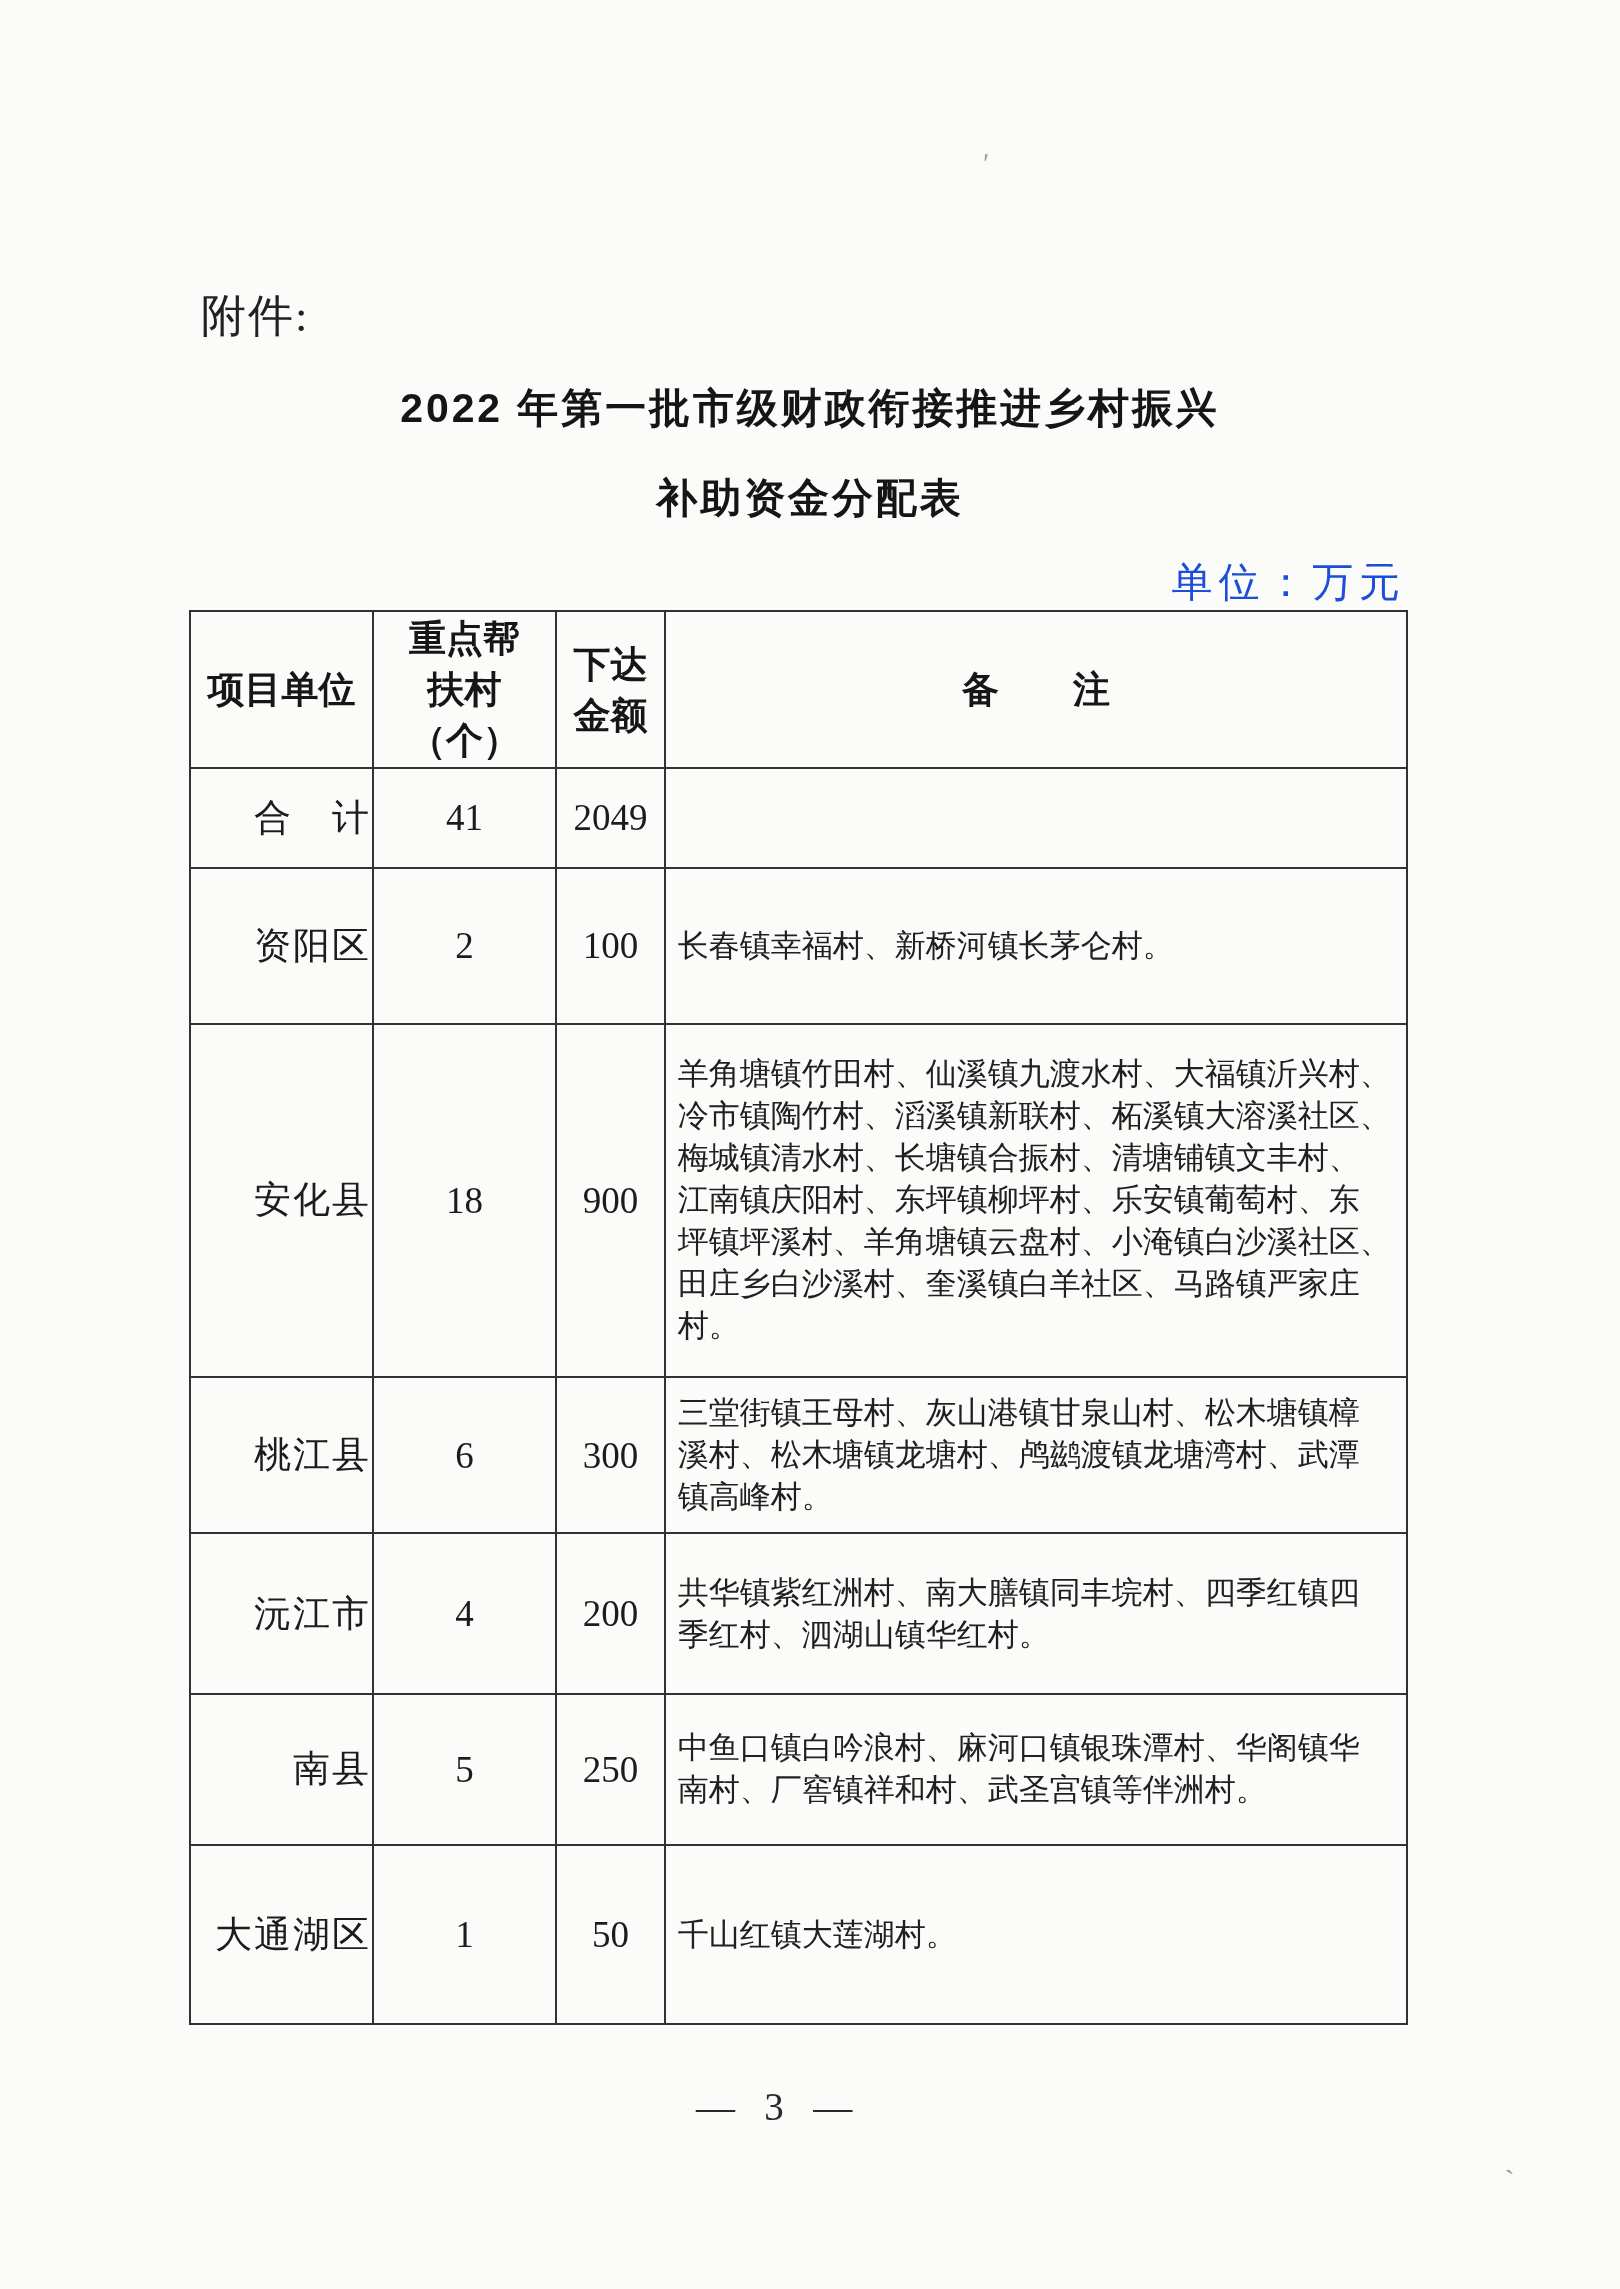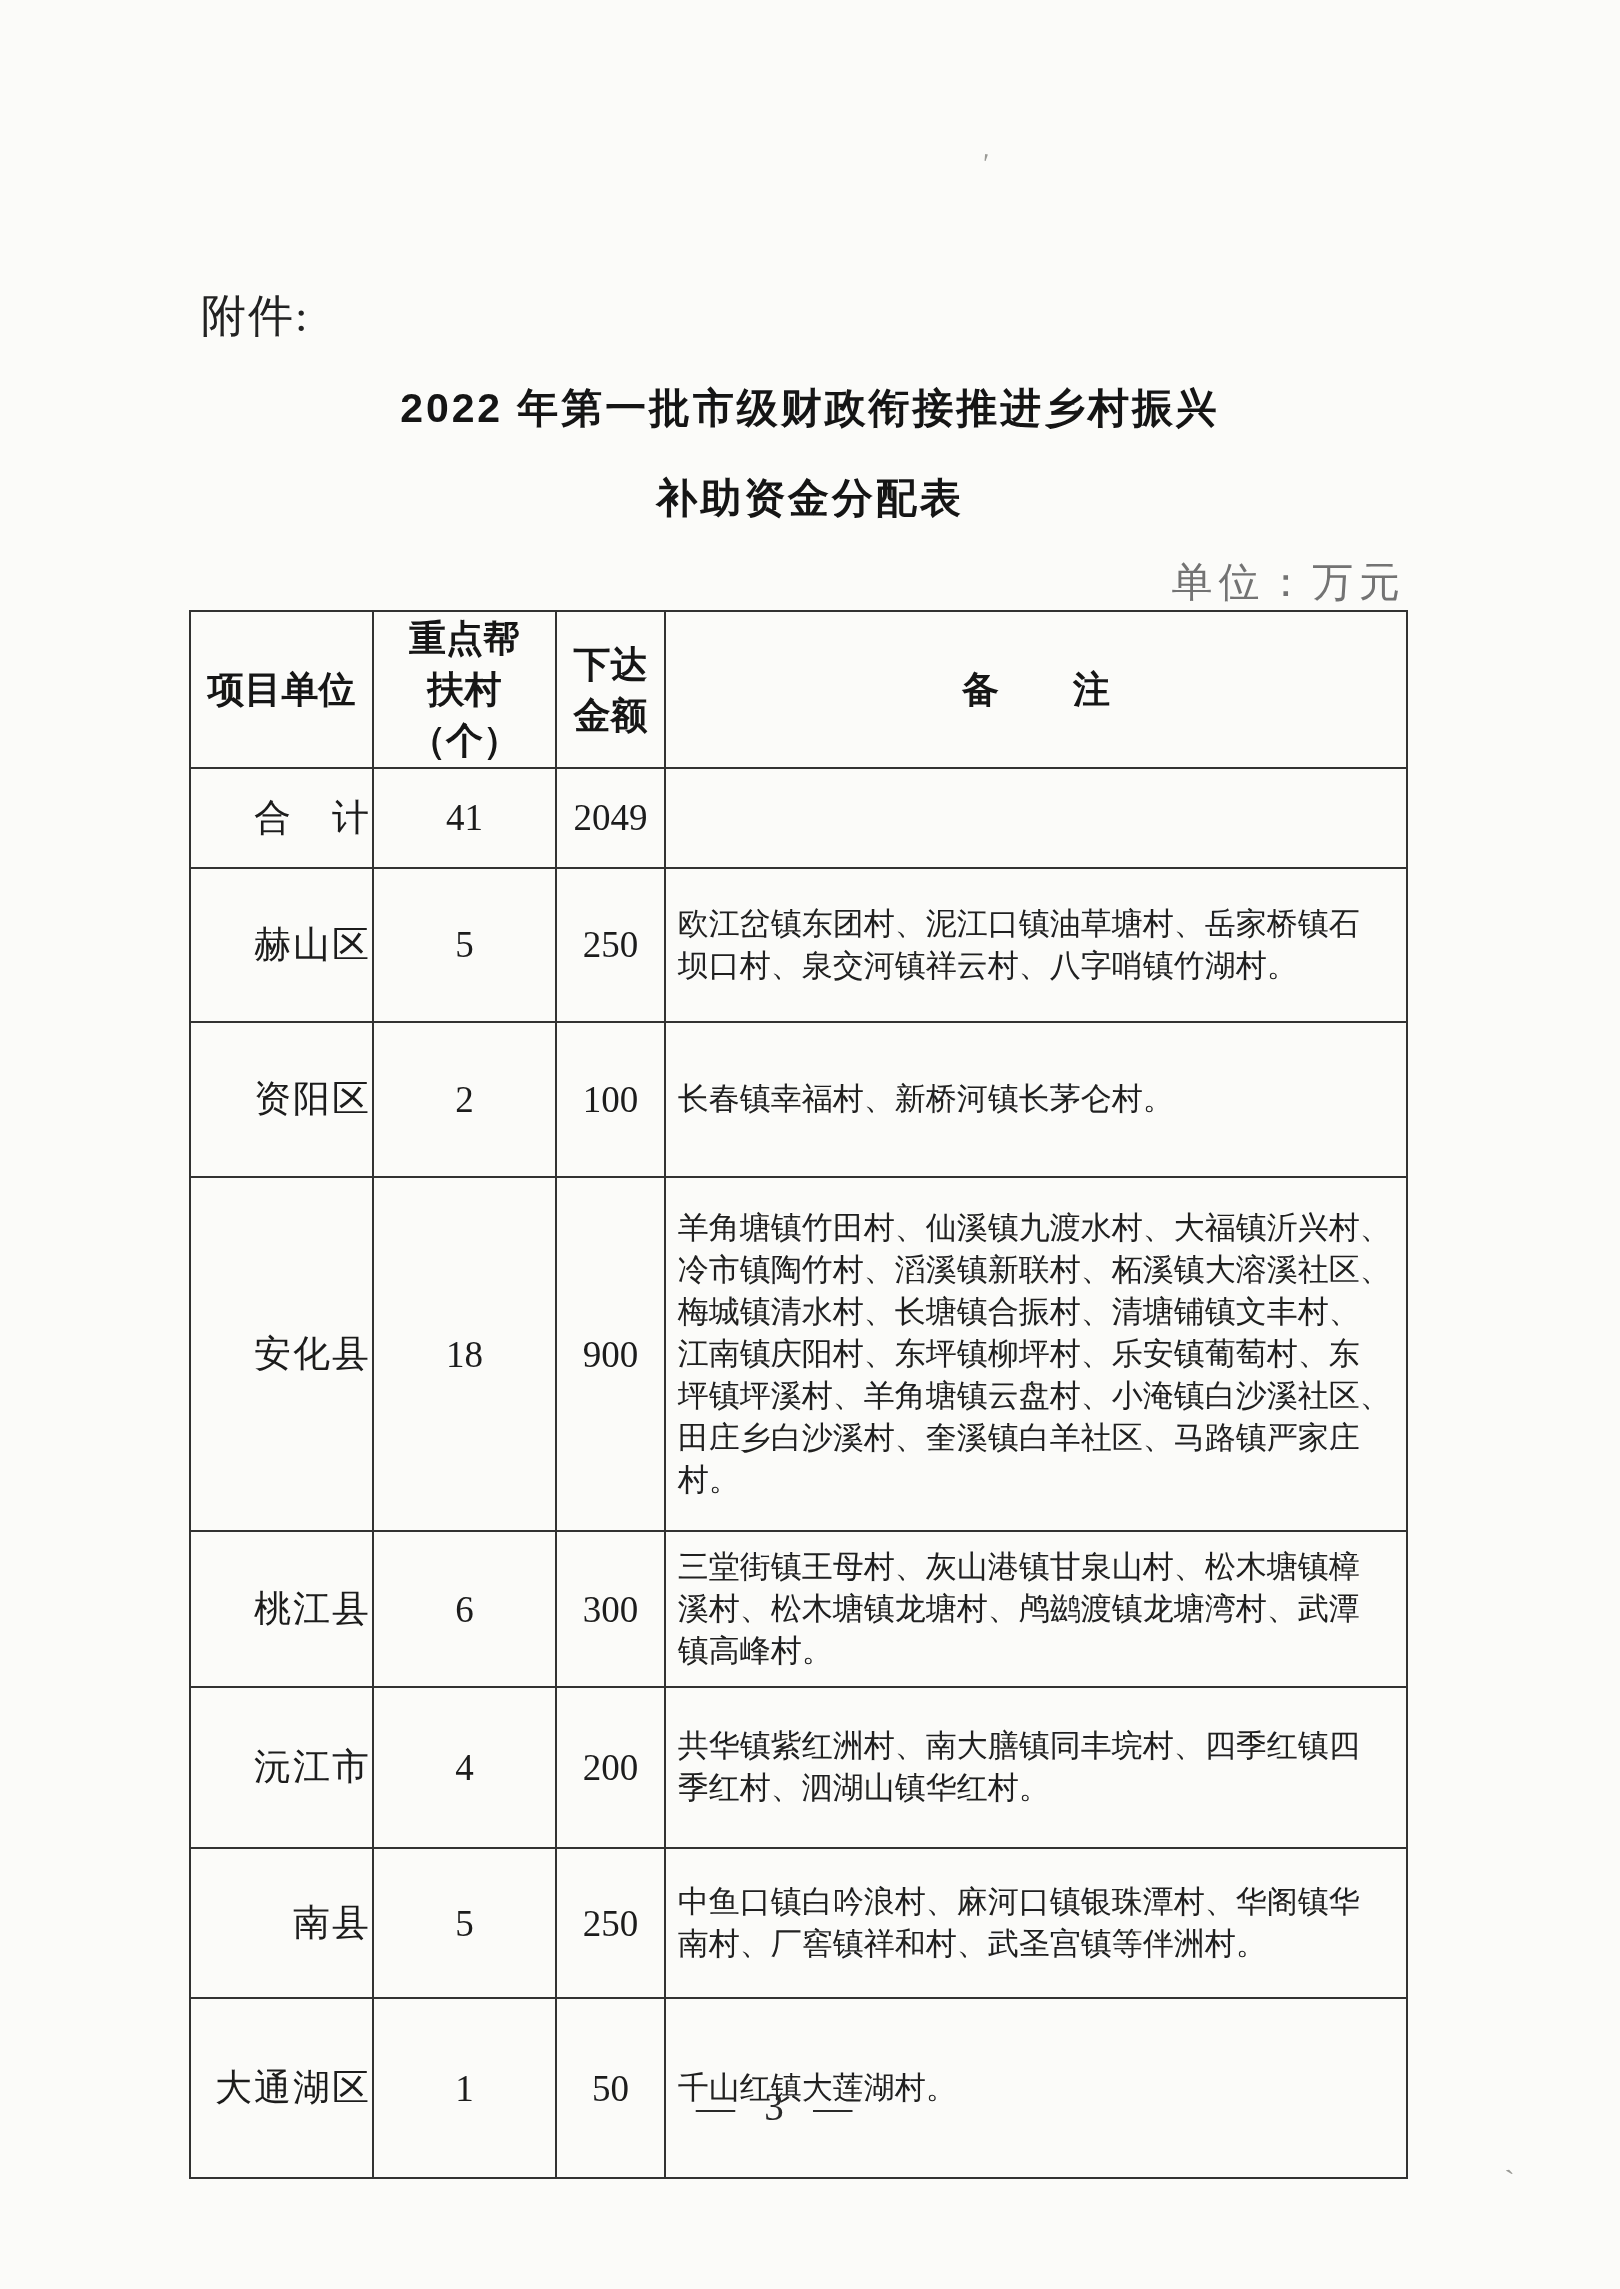--- a/index.html
+++ b/index.html
@@ -23,21 +23,21 @@
     font-family:"Liberation Sans","DejaVu Sans",sans-serif;
     font-weight:700;
     font-size:41px;line-height:90px;
     letter-spacing:2.9px;
     color:#151515;
     white-space:pre-wrap;
   }
   .unit-note{
     position:absolute;right:214px;top:555px;
     font-size:41px;letter-spacing:5.9px;
-    color:#737373;
+    color:#1d4ed8;
   }
   table.alloc{
     position:absolute;left:189px;top:610px;
     width:1217px;
     border-collapse:collapse;
     table-layout:fixed;
     border:2.9px solid #2e2e2e;
   }
   table.alloc col.c1{width:183px;}
   table.alloc col.c2{width:183px;}
@@ -128,27 +128,20 @@
         <th>备　　注</th>
       </tr>
     </thead>
     <tbody>
         <tr class="r0">
           <td class="unit">合　计</td>
           <td class="num">41</td>
           <td class="num">2049</td>
           <td class="remark"></td>
         </tr>
-        <tr class="r1">
-          <td class="unit">赫山区</td>
-          <td class="num">5</td>
-          <td class="num">250</td>
-          <td class="remark">欧江岔镇东团村、泥江口镇油草塘村、岳家桥镇石
-坝口村、泉交河镇祥云村、八字哨镇竹湖村。</td>
-        </tr>
         <tr class="r2">
           <td class="unit">资阳区</td>
           <td class="num">2</td>
           <td class="num">100</td>
           <td class="remark">长春镇幸福村、新桥河镇长茅仑村。</td>
         </tr>
         <tr class="r3">
           <td class="unit">安化县</td>
           <td class="num">18</td>
           <td class="num">900</td>

